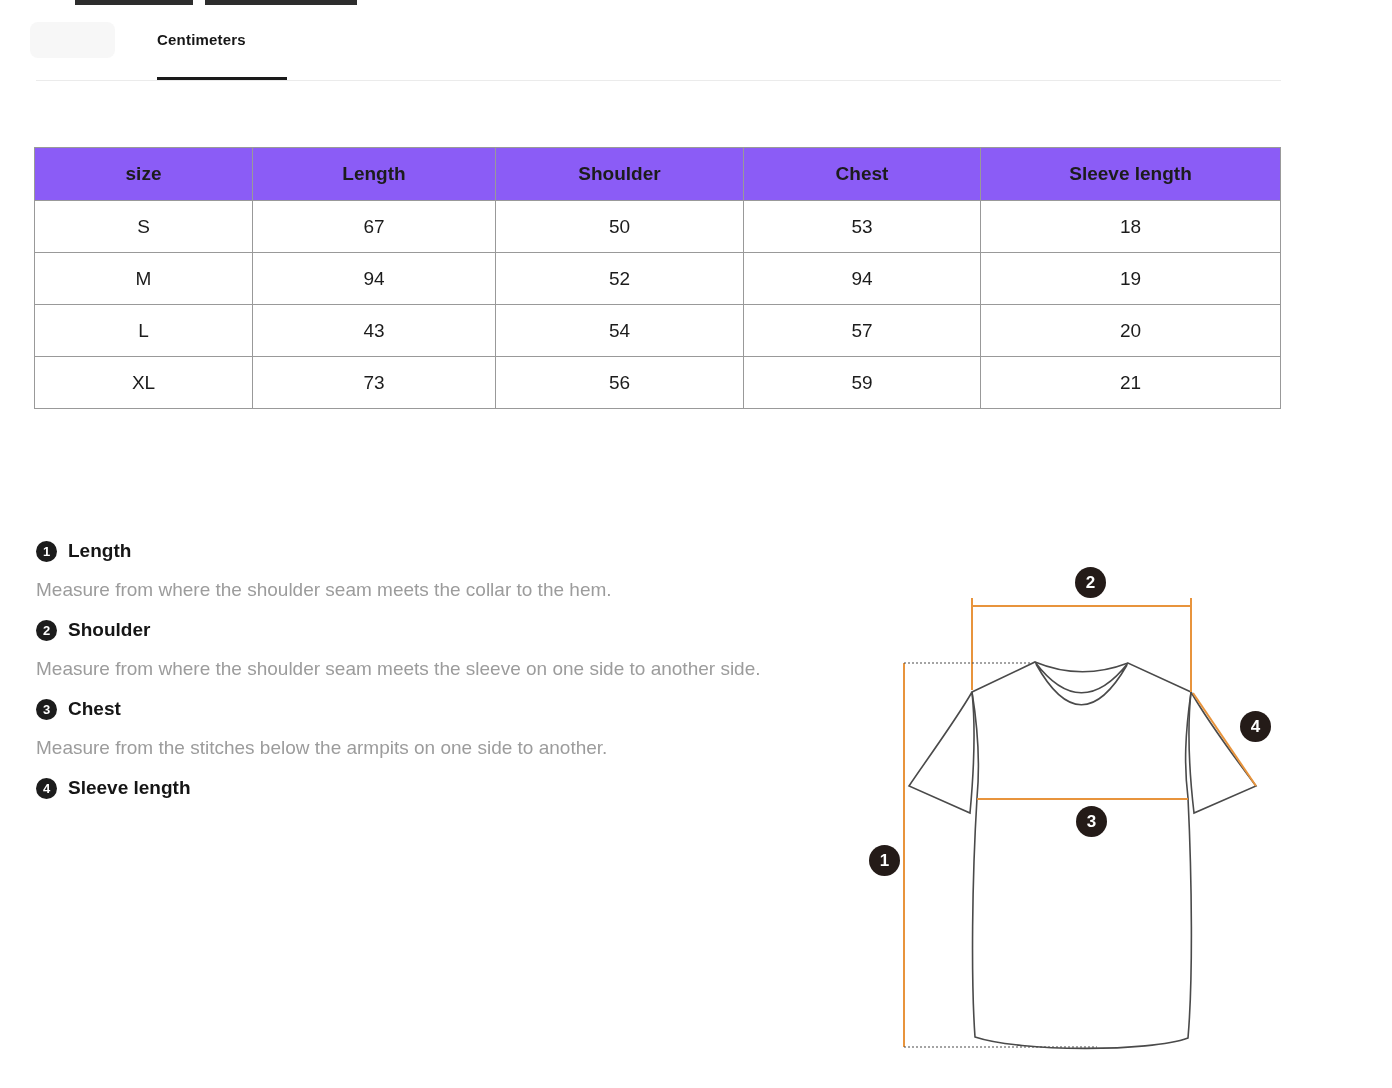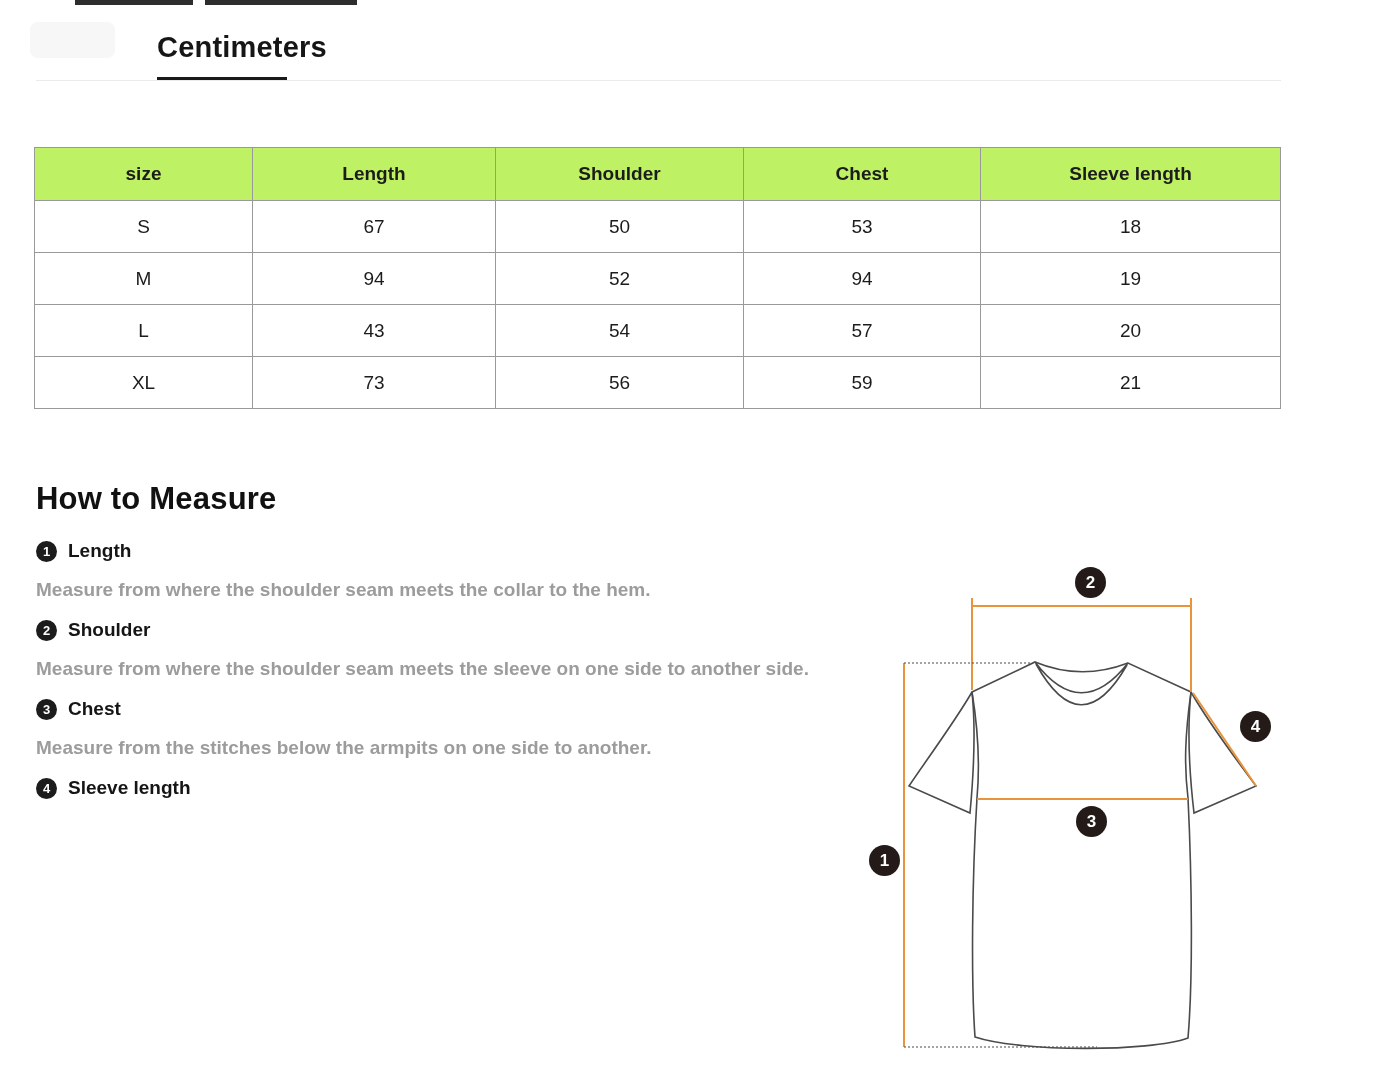--- a/index.html
+++ b/index.html
@@ -10,46 +10,46 @@
   }
 
   
   .cutoff-bar { position:absolute; top:0; height:5px; background:#2d2d2d; }
   .cutoff-bar.b1 { left:75px;  width:118px; }
   .cutoff-bar.b2 { left:205px; width:152px; }
   .ghost-thumb { position:absolute; left:30px; top:22px; width:85px; height:36px;
     background:#f7f7f7; border-radius:8px; }
 
   
-  .tab { position:absolute; left:157px; top:31px; font-size:29px; font-weight:600;
+  .tab { position:absolute; left:157px; top:31px; font-size:15px; font-weight:600;
     color:#161616; letter-spacing:0.2px; cursor:pointer; }
   .tab-underline { position:absolute; left:157px; top:77px; width:130px; height:4px;
     background:#1a1a1a; }
   .tab-divider { position:absolute; left:36px; top:80px; width:1245px; height:1px;
     background:#ebebeb; }
 
   
   table.size-table { position:absolute; left:34px; top:147px; width:1246px;
     border-collapse:collapse; table-layout:fixed; font-size:19px; color:#1c1c1c; }
   .size-table th, .size-table td { border:1px solid #999; text-align:center; }
-  .size-table th { background:#bef264; font-weight:700; height:53px; }
+  .size-table th { background:#8b5cf6; font-weight:700; height:53px; }
   .size-table td { background:#fff; font-weight:400; height:52px; }
   .col-size{width:218px;} .col-length{width:243px;} .col-shoulder{width:248px;}
   .col-chest{width:237px;} .col-sleeve{width:300px;}
 
   
   .htm-title { position:absolute; left:36px; top:481px; font-size:31px; font-weight:700;
     color:#111; letter-spacing:0.2px; }
   .htm-list { position:absolute; left:36px; top:540px; width:810px; }
   .htm-item-label { display:flex; align-items:center; gap:11px; margin-bottom:17px; }
   .htm-num { width:21px; height:21px; border-radius:50%; background:#1c1c1c; color:#fff;
     font-size:13px; font-weight:700; display:inline-flex; align-items:center;
     justify-content:center; flex:0 0 21px; }
   .htm-label-text { font-size:19px; font-weight:700; color:#151515; }
-  .htm-desc { font-size:19px; font-weight:700; color:#9c9c9c; margin-bottom:18px;
+  .htm-desc { font-size:19px; font-weight:400; color:#9c9c9c; margin-bottom:18px;
     line-height:22px; }
 
   
   .diagram { position:absolute; left:860px; top:550px; width:440px; height:538px; }
   .badge { position:absolute; width:31px; height:31px; border-radius:50%;
     background:#241b18; color:#fff; font-size:17px; font-weight:700;
     display:flex; align-items:center; justify-content:center; }
   .badge.n1 { left:869px; top:845px; }
   .badge.n2 { left:1075px; top:567px; }
   .badge.n3 { left:1076px; top:806px; }
@@ -110,21 +110,20 @@
       <tr>
         <td>XL</td>
         <td>73</td>
         <td>56</td>
         <td>59</td>
         <td>21</td>
       </tr>
     </tbody>
   </table>
 
-  <div class="htm-title">How to Measure</div>
 
   <div class="htm-list">
     <div class="htm-item-label">
       <span class="htm-num">1</span>
       <span class="htm-label-text">Length</span>
     </div>
     <div class="htm-desc">Measure from where the shoulder seam meets the collar to the hem.</div>
 
     <div class="htm-item-label">
       <span class="htm-num">2</span>

